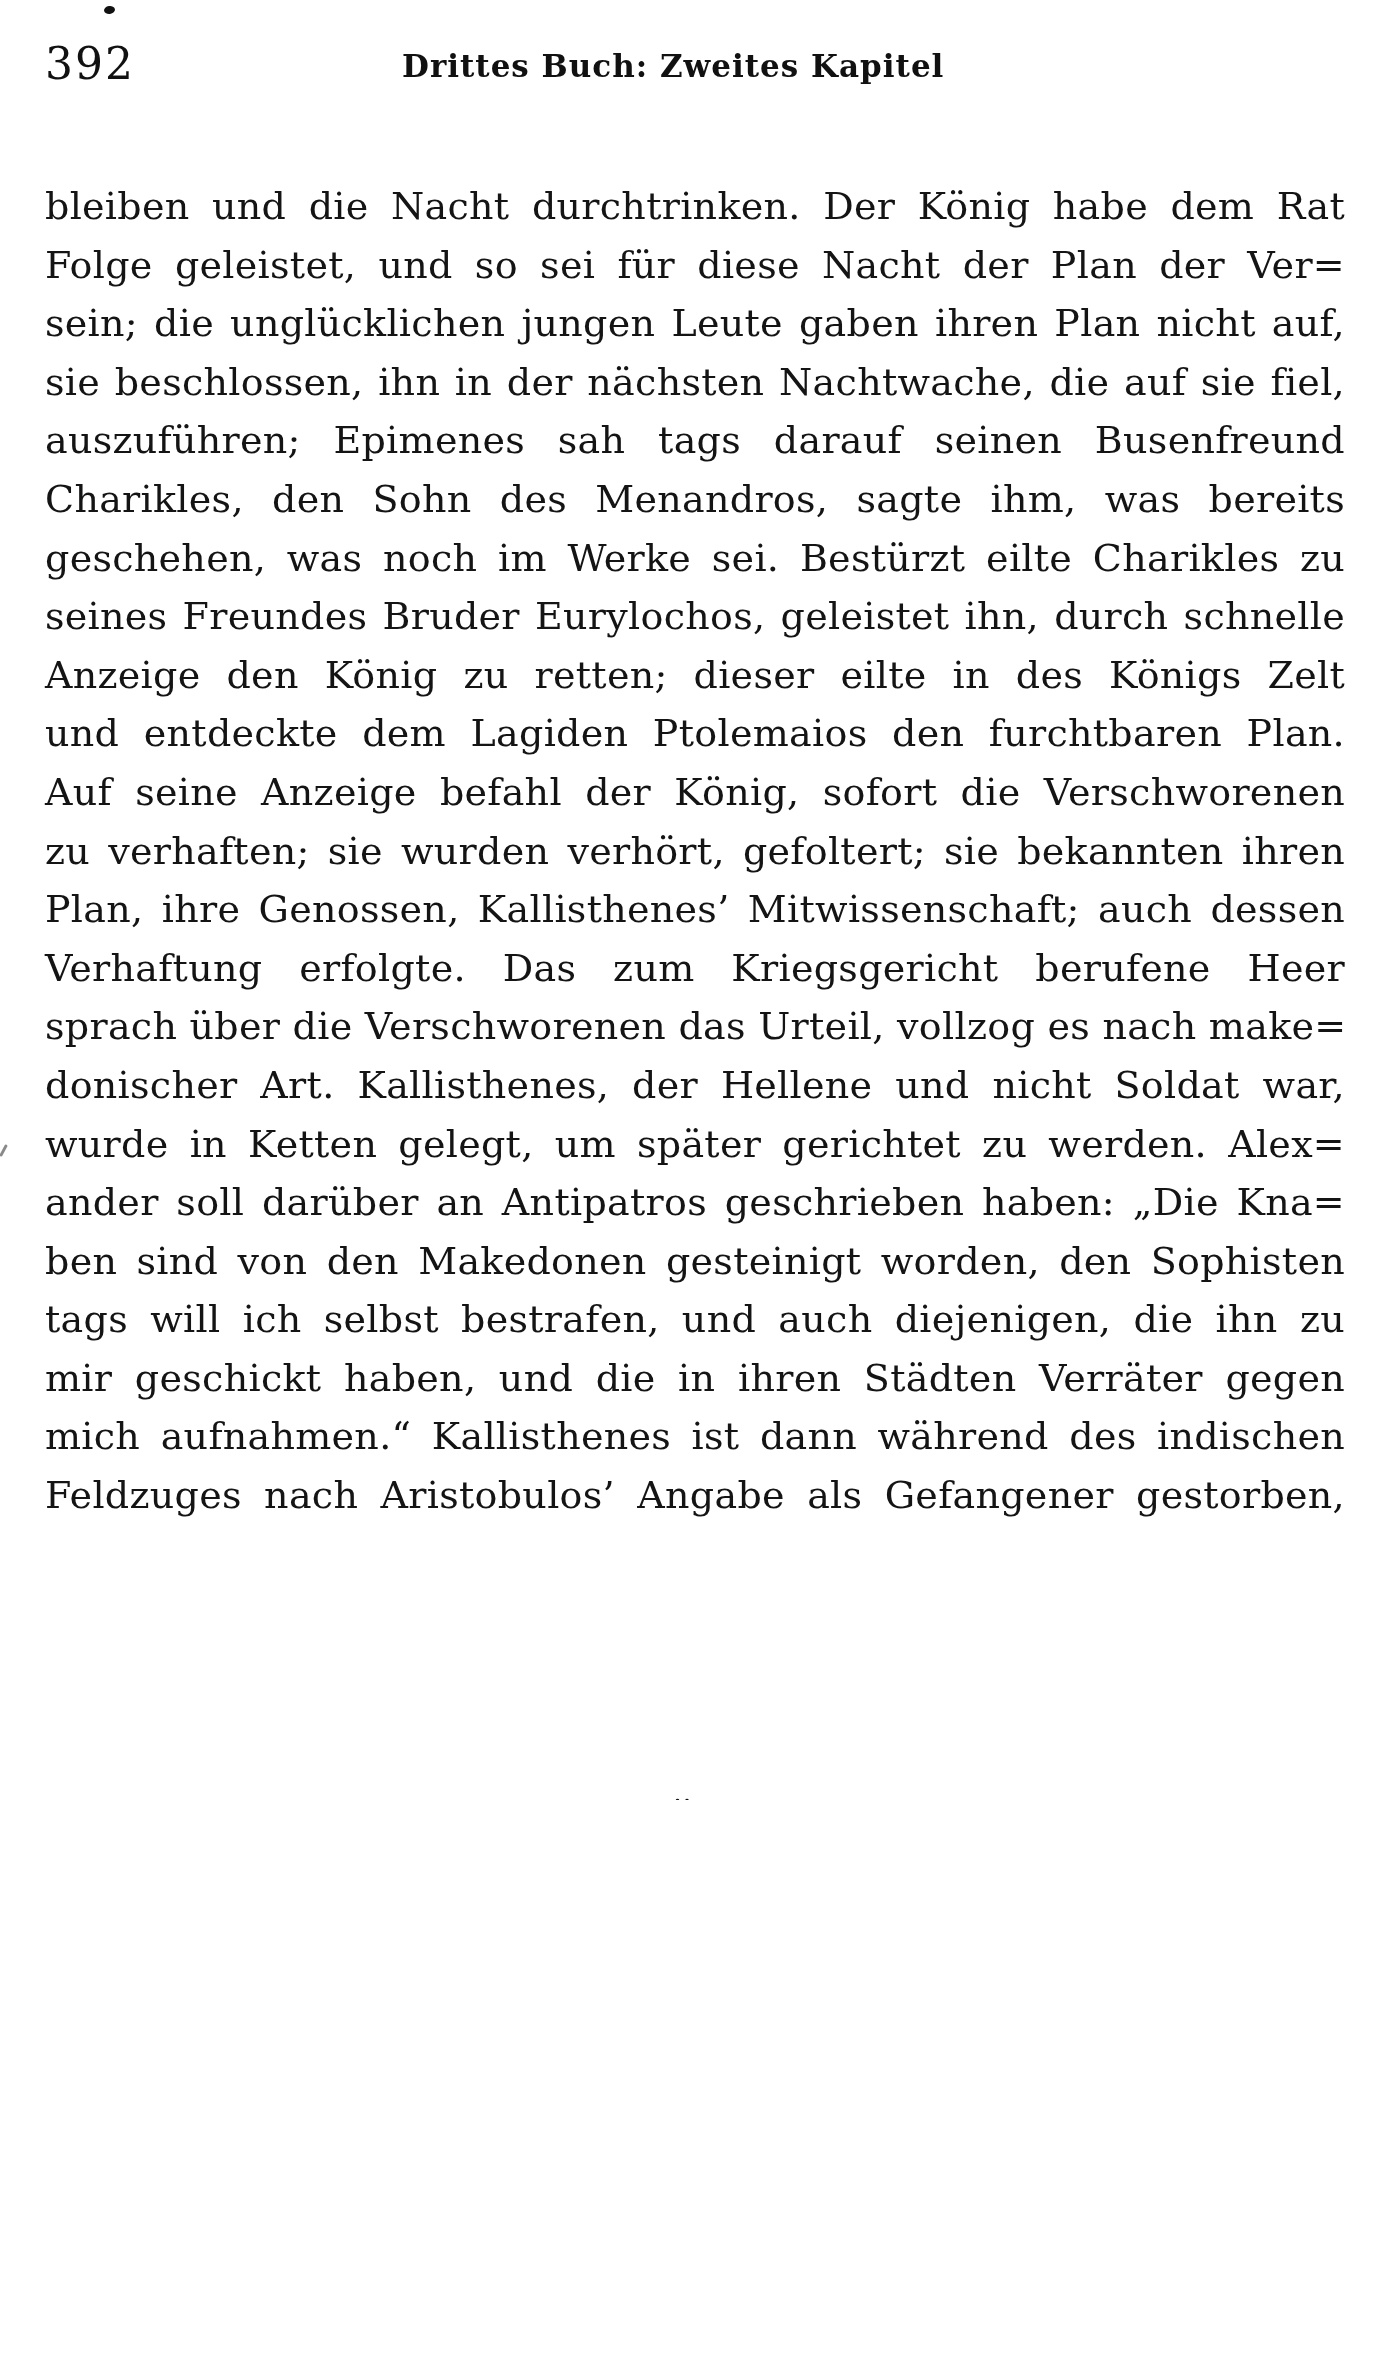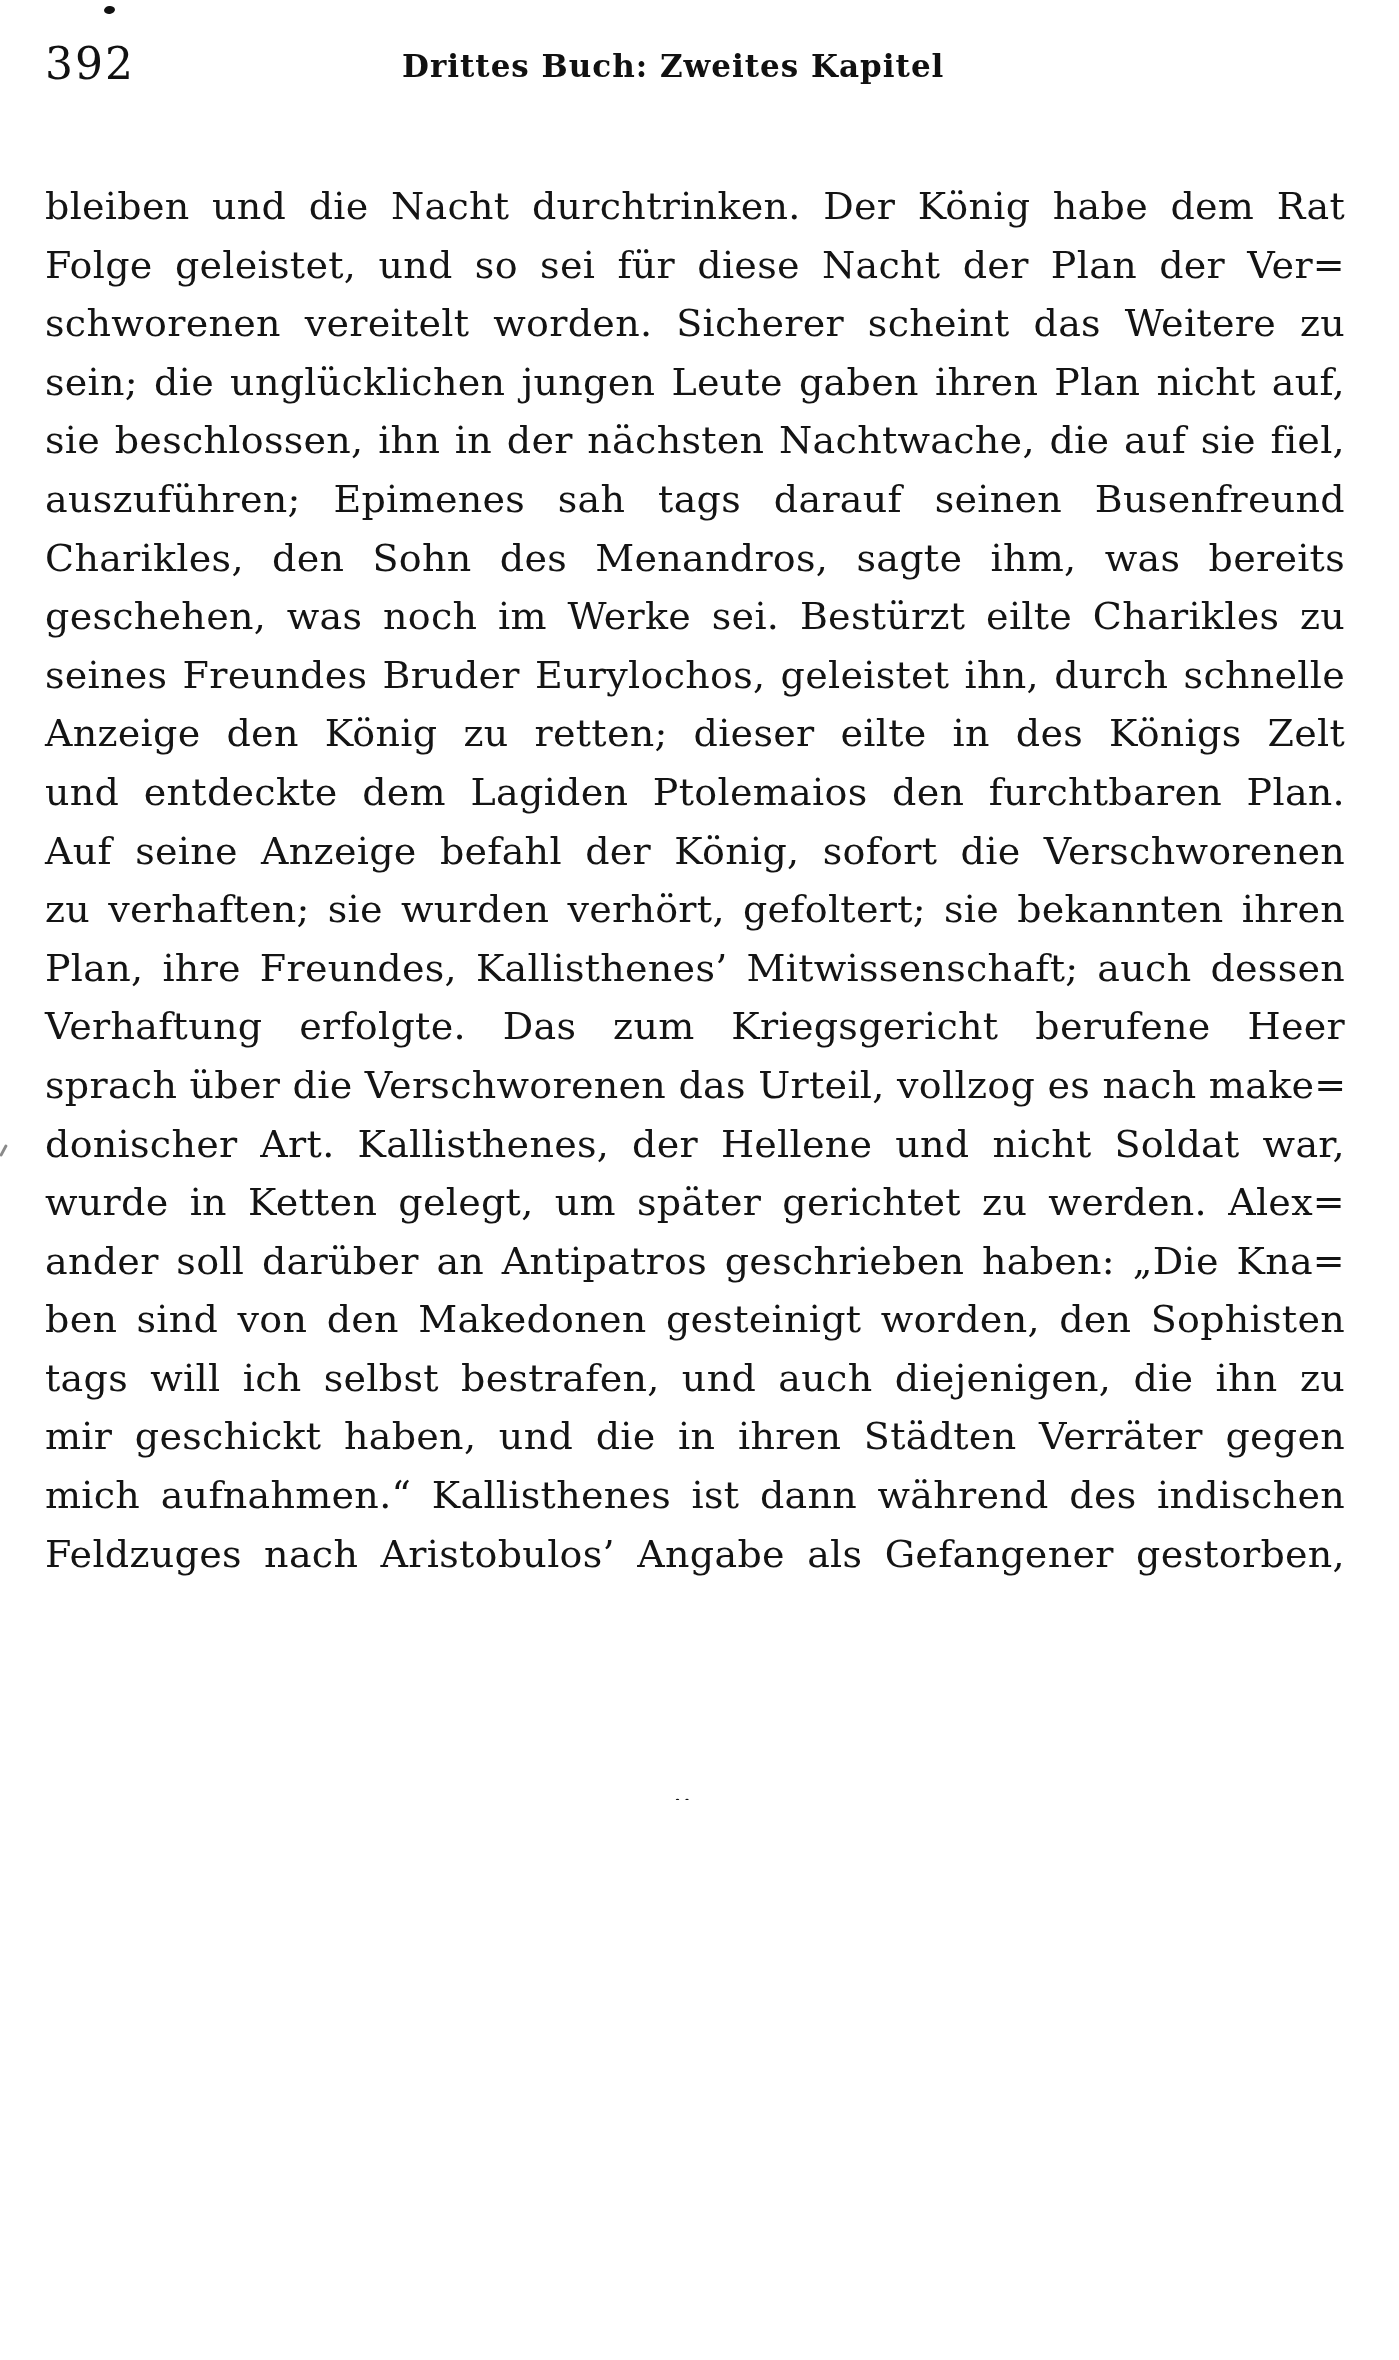--- a/index.html
+++ b/index.html
@@ -89,32 +89,31 @@
 
   <span class="ink-speck-top"></span>
   <span class="ink-speck-margin"></span>
 
   <div class="page-number">392</div>
   <div class="running-title">Drittes Buch: Zweites Kapitel</div>
 
   <div class="text-block">
     <div class="text-line">bleiben und die Nacht durchtrinken. Der König habe dem Rat</div>
     <div class="text-line">Folge geleistet, und so sei für diese Nacht der Plan der Ver=</div>
-    <div class="text-line">schworenen vereitelt worden. Sicherer scheint das Weitere zu</div>
     <div class="text-line">sein; die unglücklichen jungen Leute gaben ihren Plan nicht auf,</div>
     <div class="text-line">sie beschlossen, ihn in der nächsten Nachtwache, die auf sie fiel,</div>
     <div class="text-line">auszuführen; Epimenes sah tags darauf seinen Busenfreund</div>
     <div class="text-line">Charikles, den Sohn des Menandros, sagte ihm, was bereits</div>
     <div class="text-line">geschehen, was noch im Werke sei. Bestürzt eilte Charikles zu</div>
     <div class="text-line">seines Freundes Bruder Eurylochos, geleistet ihn, durch schnelle</div>
     <div class="text-line">Anzeige den König zu retten; dieser eilte in des Königs Zelt</div>
     <div class="text-line">und entdeckte dem Lagiden Ptolemaios den furchtbaren Plan.</div>
     <div class="text-line">Auf seine Anzeige befahl der König, sofort die Verschworenen</div>
     <div class="text-line">zu verhaften; sie wurden verhört, gefoltert; sie bekannten ihren</div>
-    <div class="text-line">Plan, ihre Freundes, Kallisthenes’ Mitwissenschaft; auch dessen</div>
+    <div class="text-line">Plan, ihre Genossen, Kallisthenes’ Mitwissenschaft; auch dessen</div>
     <div class="text-line">Verhaftung erfolgte. Das zum Kriegsgericht berufene Heer</div>
     <div class="text-line">sprach über die Verschworenen das Urteil, vollzog es nach make=</div>
     <div class="text-line">donischer Art. Kallisthenes, der Hellene und nicht Soldat war,</div>
     <div class="text-line">wurde in Ketten gelegt, um später gerichtet zu werden. Alex=</div>
     <div class="text-line">ander soll darüber an Antipatros geschrieben haben: „Die Kna=</div>
     <div class="text-line">ben sind von den Makedonen gesteinigt worden, den Sophisten</div>
     <div class="text-line">tags will ich selbst bestrafen, und auch diejenigen, die ihn zu</div>
     <div class="text-line">mir geschickt haben, und die in ihren Städten Verräter gegen</div>
     <div class="text-line">mich aufnahmen.“ Kallisthenes ist dann während des indischen</div>
     <div class="text-line">Feldzuges nach Aristobulos’ Angabe als Gefangener gestorben,</div>

